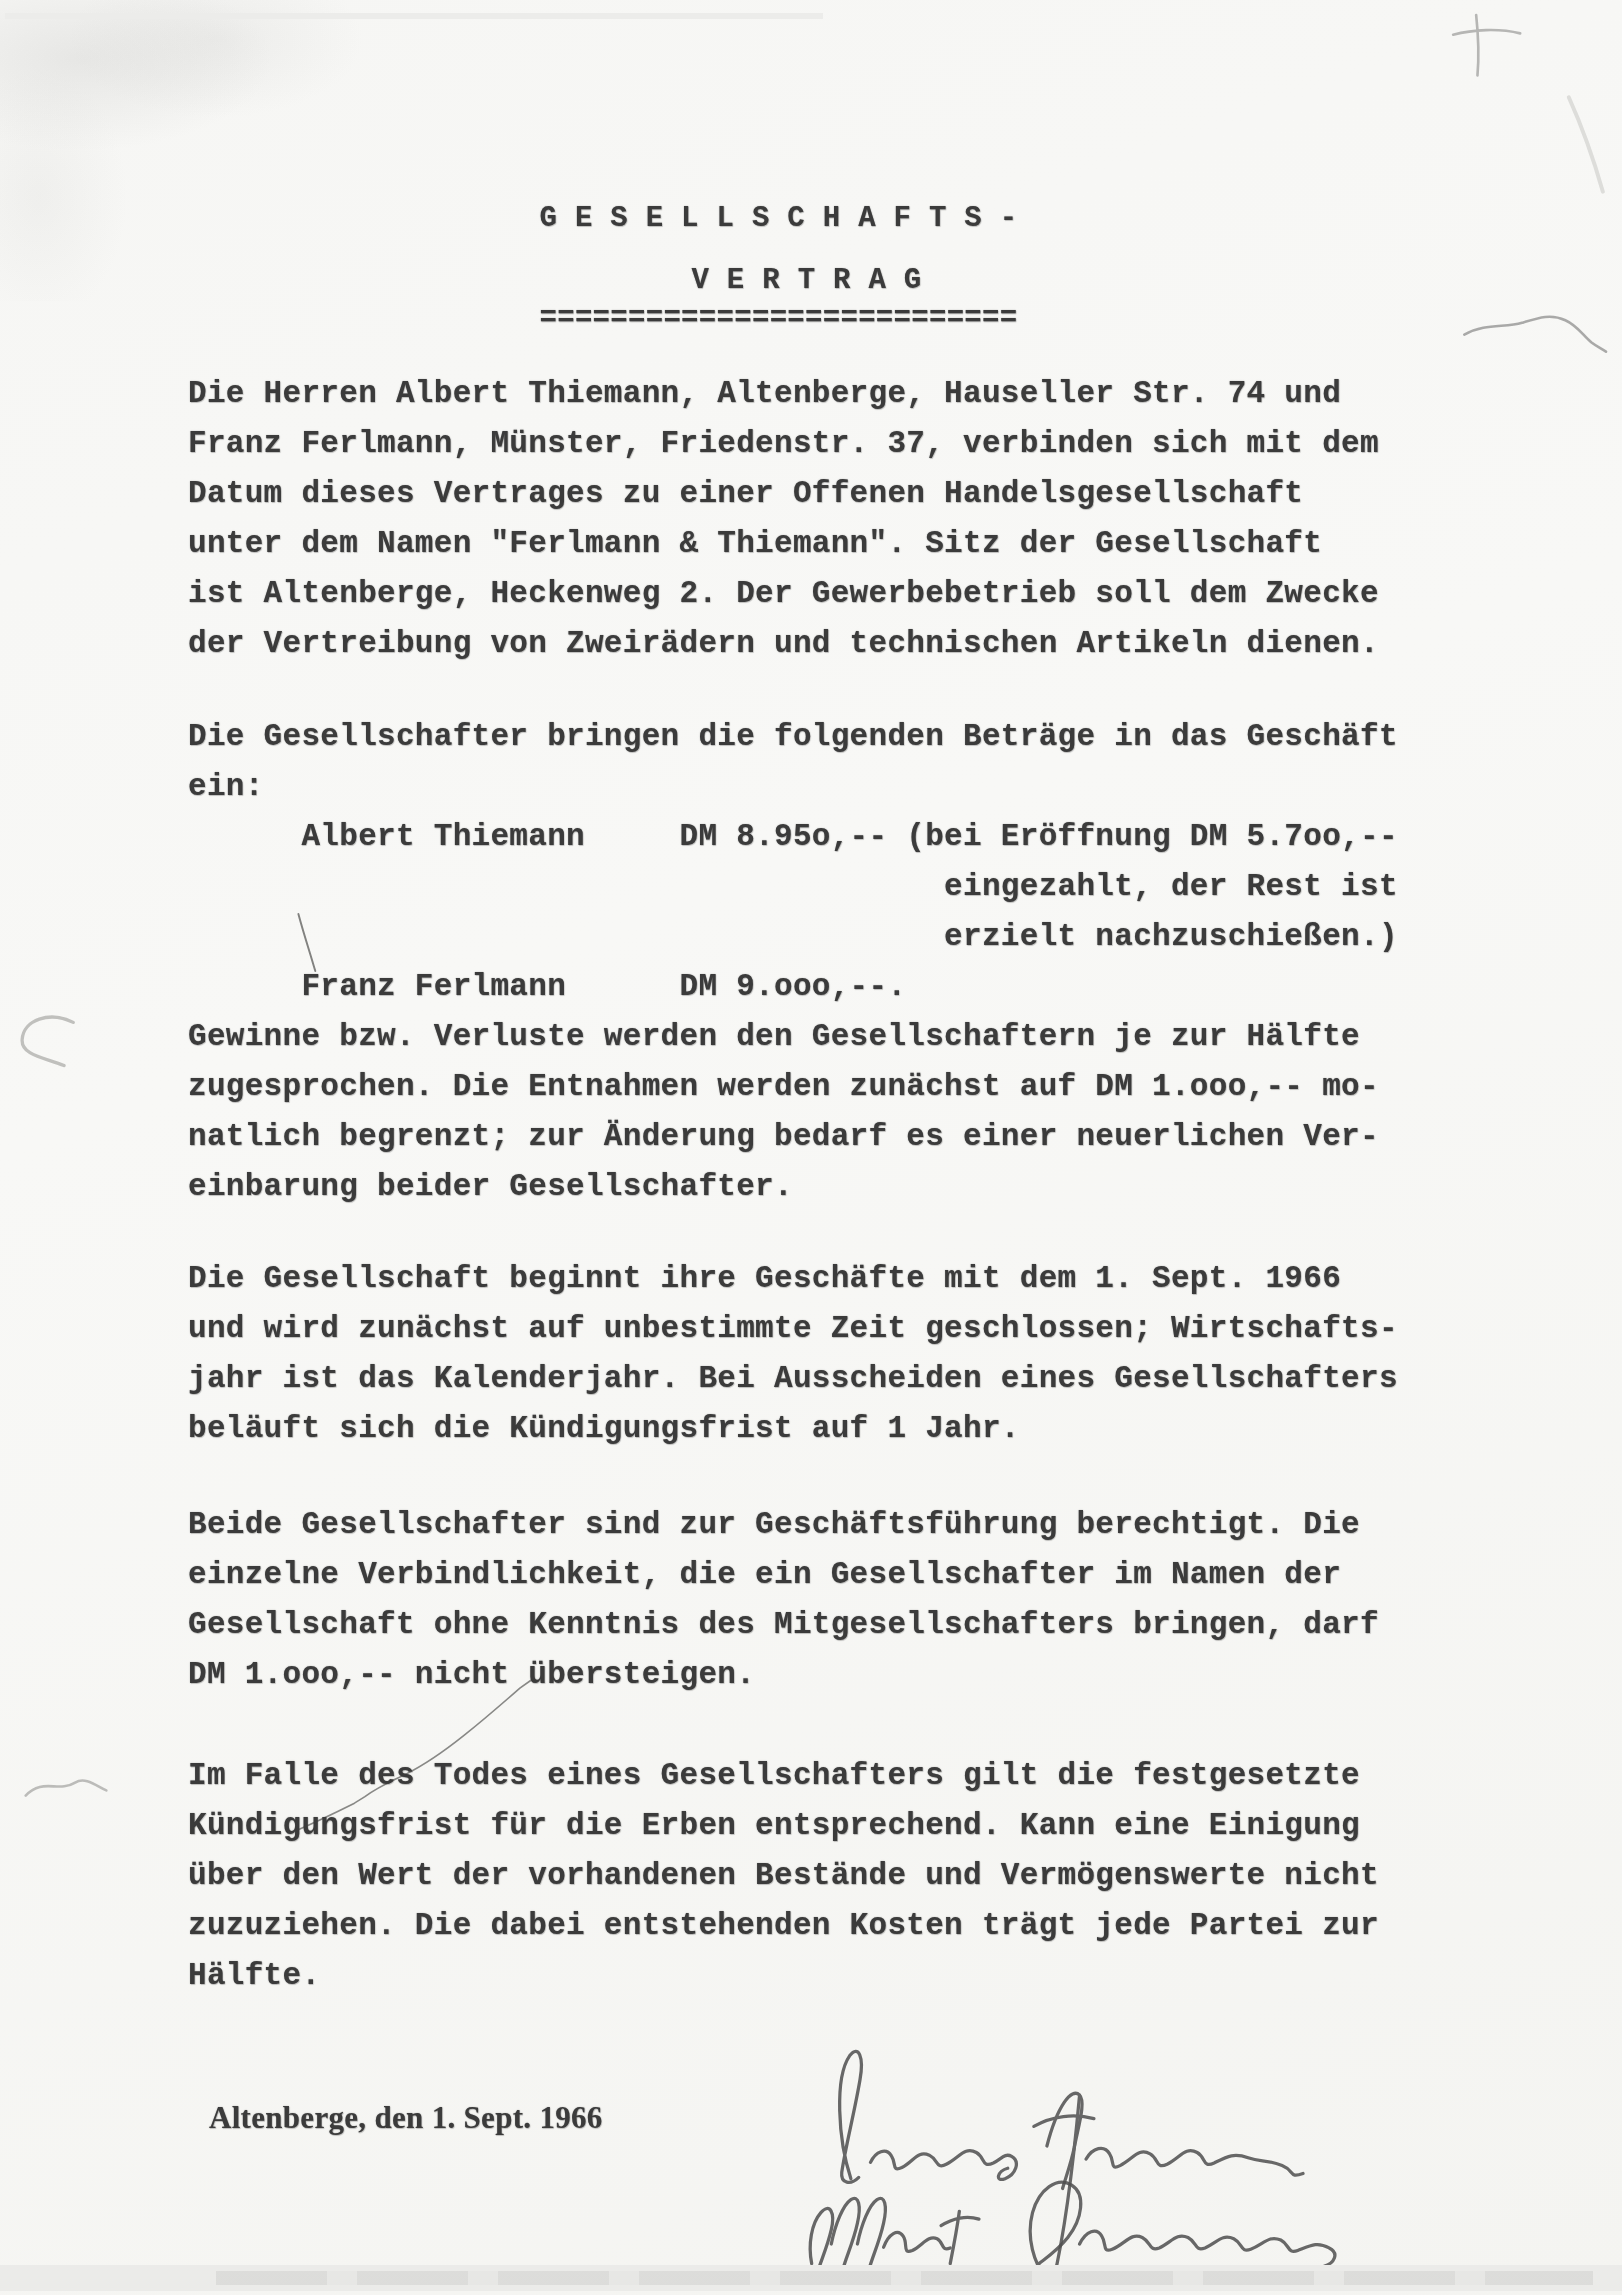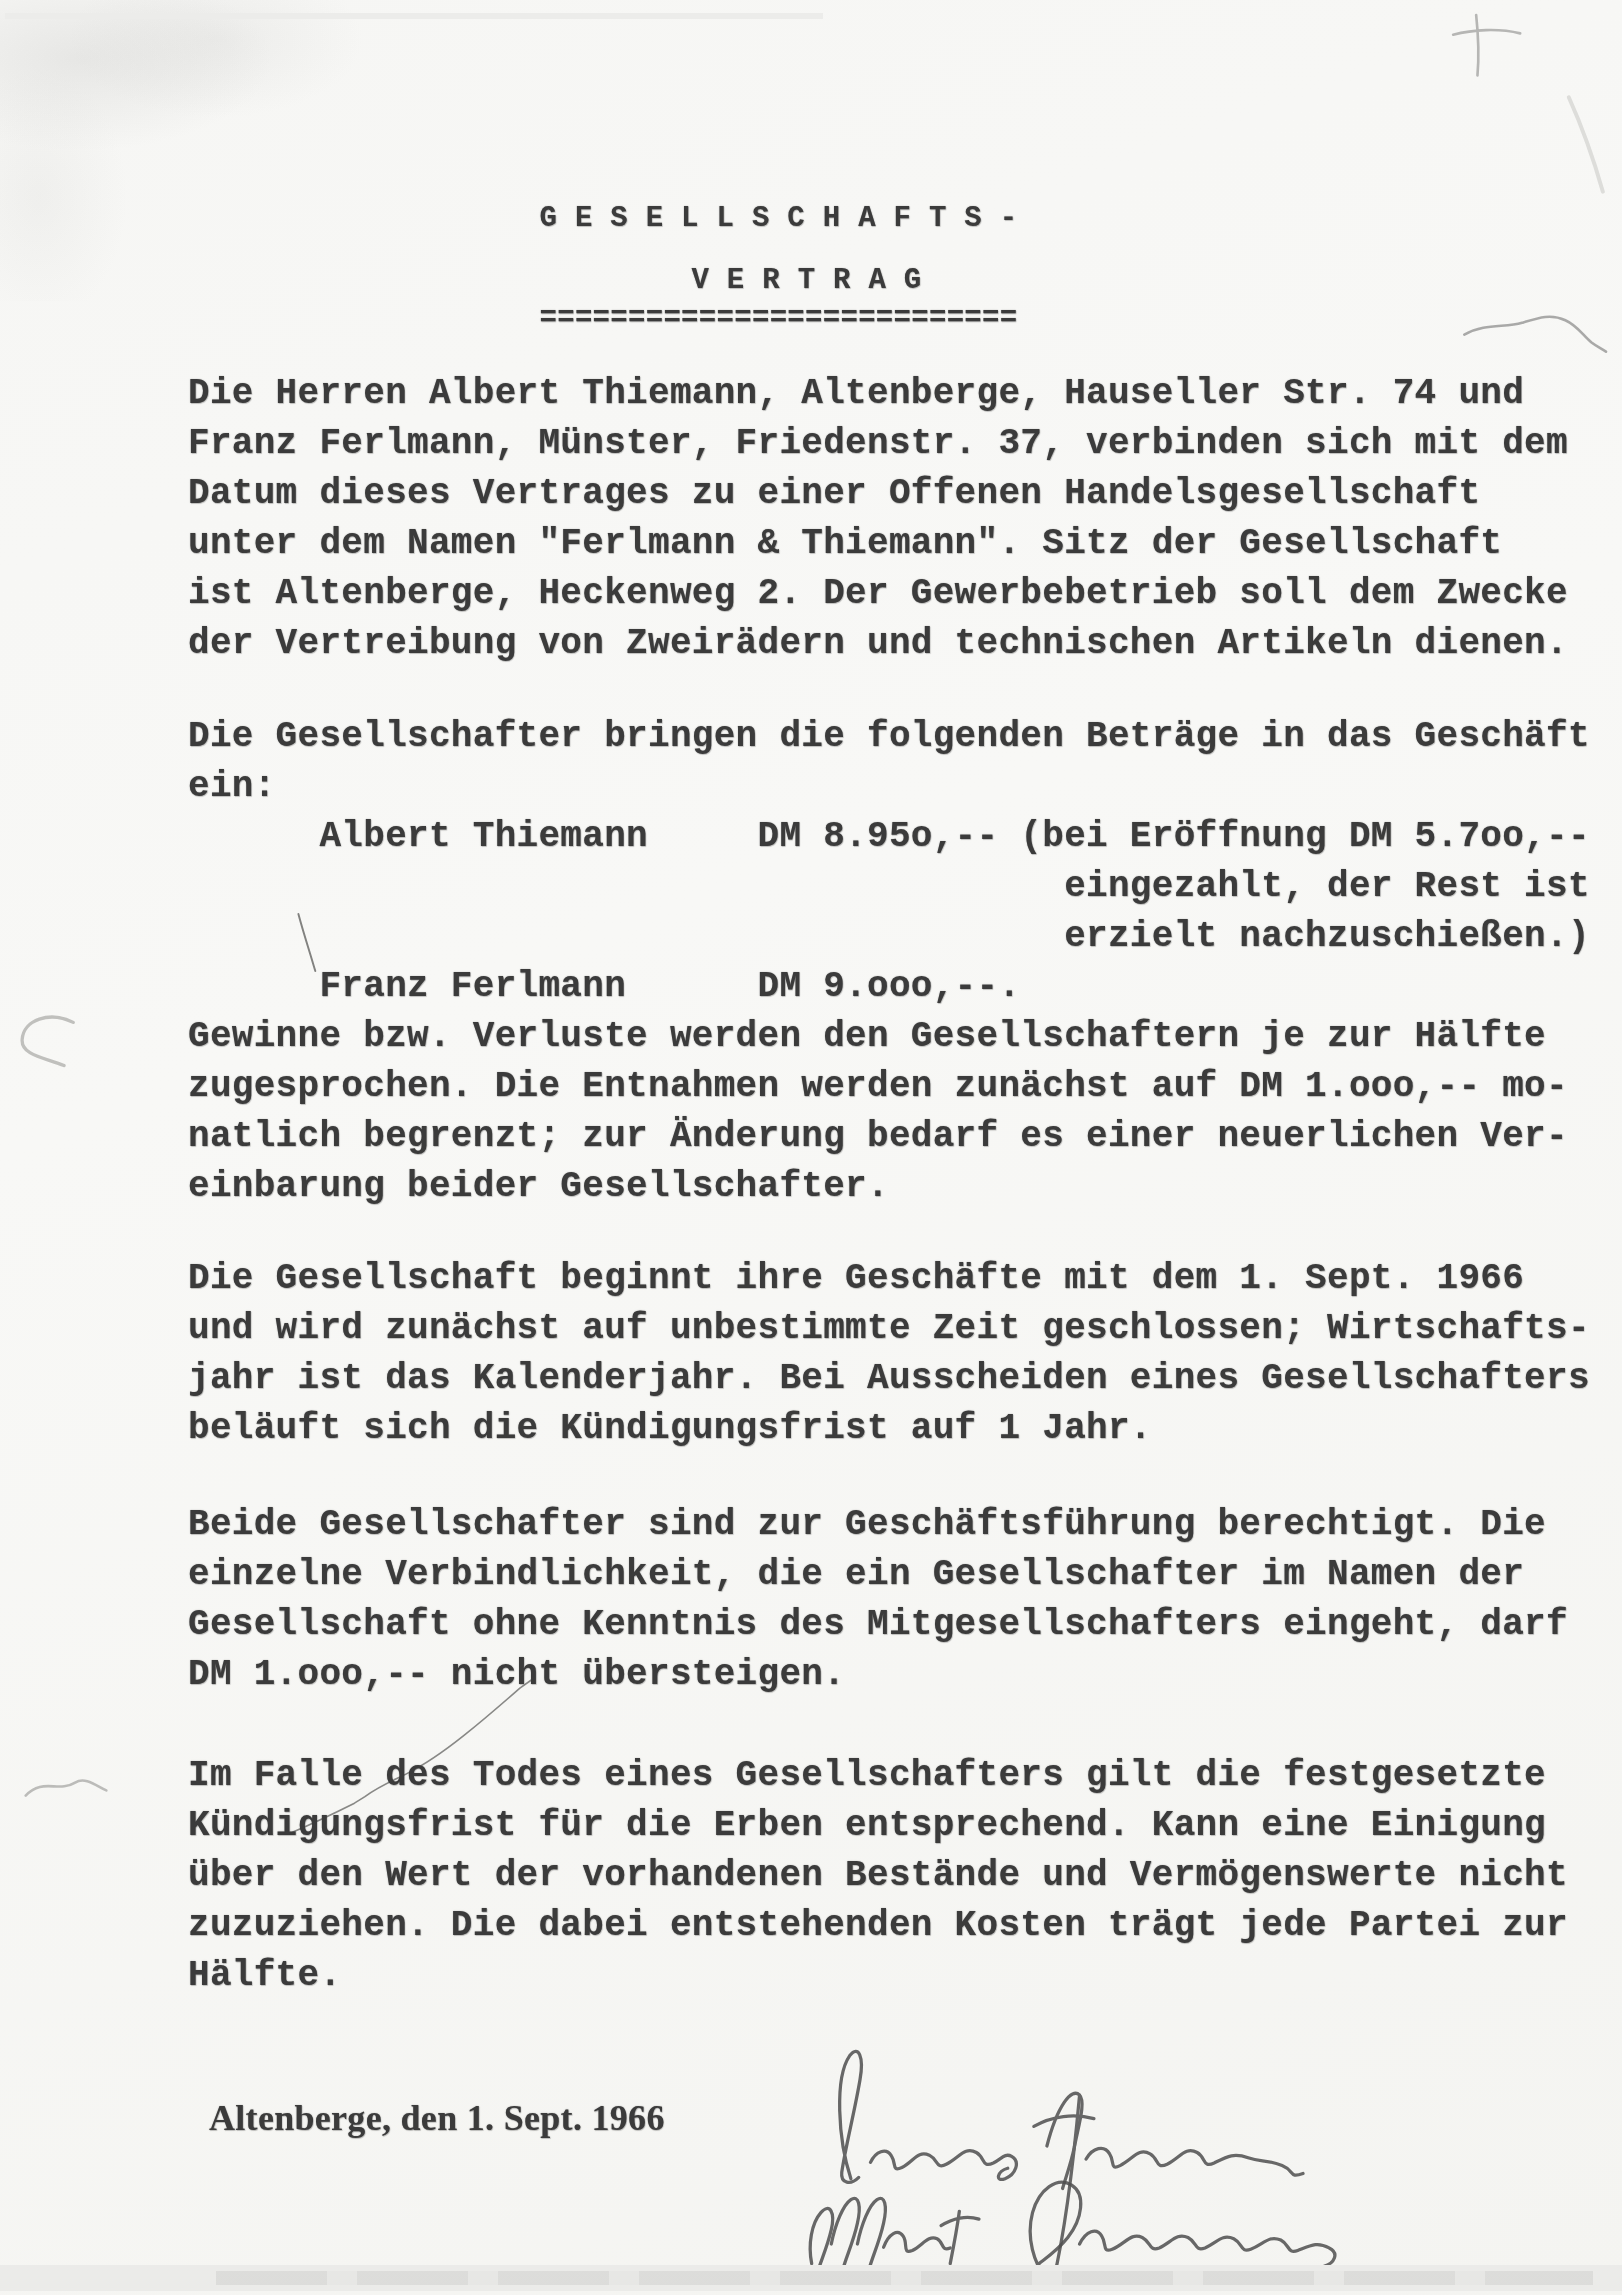--- a/index.html
+++ b/index.html
@@ -8,21 +8,21 @@
     width: 1622px;
     height: 2295px;
     background: linear-gradient(160deg, #f6f6f4 0%, #f8f8f6 40%, #f4f4f1 100%);
     overflow: hidden;
     font-family: "Liberation Mono", "DejaVu Sans Mono", monospace;
     color: #3b3b3b;
   }
   .typewriter {
     position: absolute;
     font-weight: 700;
-    font-size: 36px;
+    font-size: 31px;
     letter-spacing: 0.3px;
     text-shadow: 0 0 1.3px rgba(55,55,55,0.45), 0.7px 0.7px 0.7px rgba(70,70,70,0.25);
   }
   .title-line {
     left: 0; width: 1557px;
     text-align: center;
     font-size: 29px;
     line-height: 50px;
     white-space: pre;
   }
@@ -120,21 +120,21 @@
   <div class="typewriter para" style="left:188px; top:1254px;">
     <span class="line">Die Gesellschaft beginnt ihre Geschäfte mit dem 1. Sept. 1966</span>
     <span class="line">und wird zunächst auf unbestimmte Zeit geschlossen; Wirtschafts-</span>
     <span class="line">jahr ist das Kalenderjahr. Bei Ausscheiden eines Gesellschafters</span>
     <span class="line">beläuft sich die Kündigungsfrist auf 1 Jahr.</span>
   </div>
 
   <div class="typewriter para" style="left:188px; top:1500px;">
     <span class="line">Beide Gesellschafter sind zur Geschäftsführung berechtigt. Die</span>
     <span class="line">einzelne Verbindlichkeit, die ein Gesellschafter im Namen der</span>
-    <span class="line">Gesellschaft ohne Kenntnis des Mitgesellschafters eingeht, darf</span>
+    <span class="line">Gesellschaft ohne Kenntnis des Mitgesellschafters bringen, darf</span>
     <span class="line">DM 1.ooo,-- nicht übersteigen.</span>
   </div>
 
   <div class="typewriter para" style="left:188px; top:1751px;">
     <span class="line">Im Falle des Todes eines Gesellschafters gilt die festgesetzte</span>
     <span class="line">Kündigungsfrist für die Erben entsprechend. Kann eine Einigung</span>
     <span class="line">über den Wert der vorhandenen Bestände und Vermögenswerte nicht</span>
     <span class="line">zuzuziehen. Die dabei entstehenden Kosten trägt jede Partei zur</span>
     <span class="line">Hälfte.</span>
   </div>

